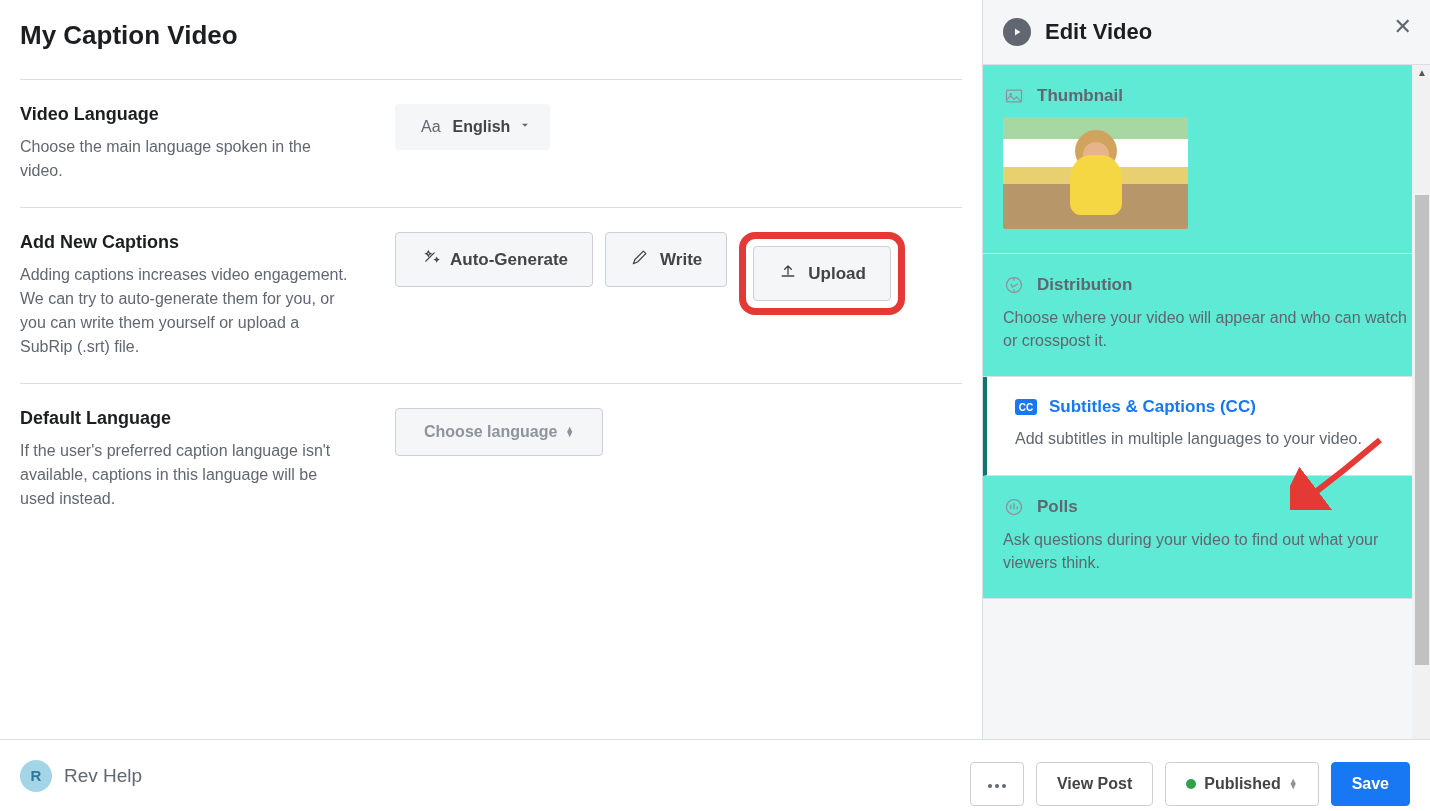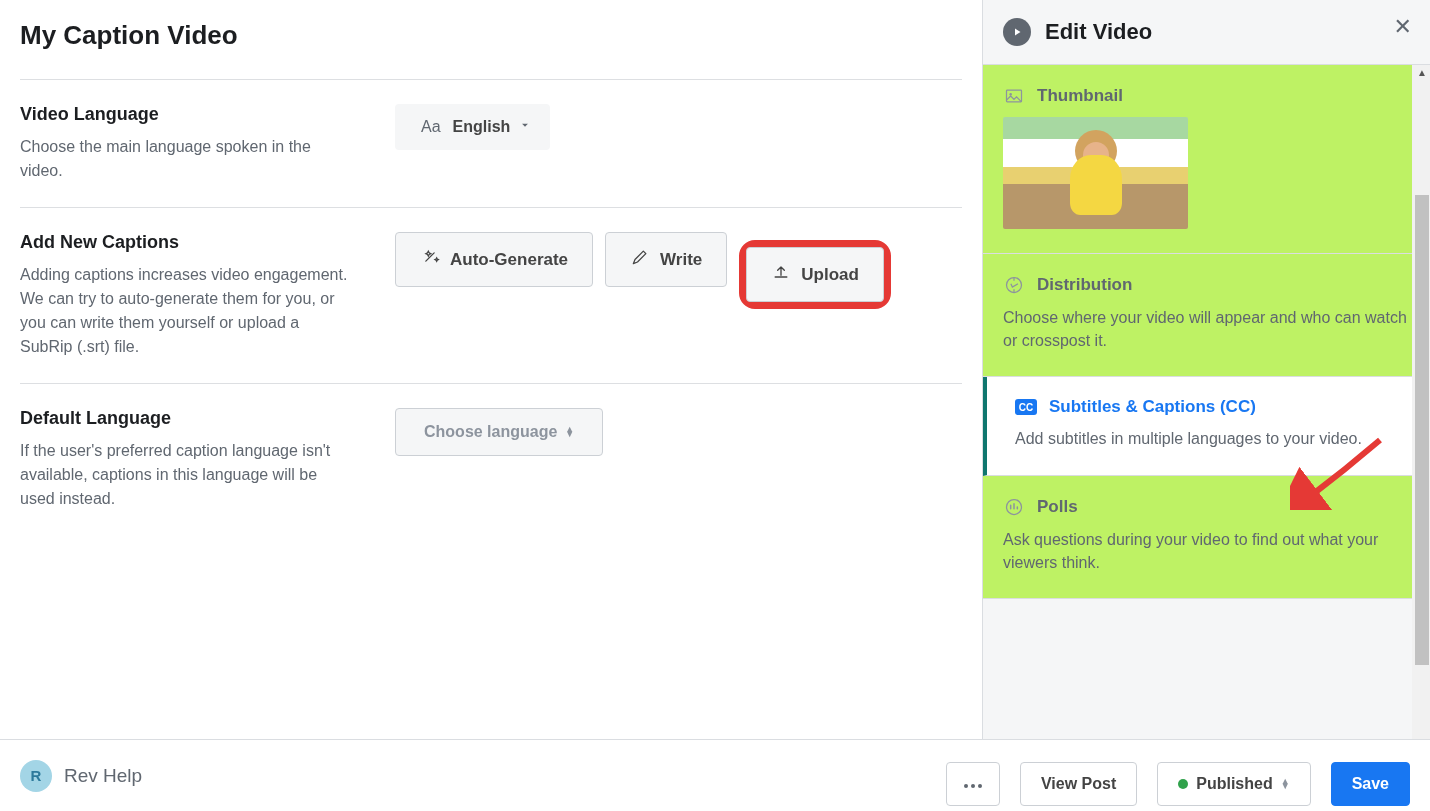--- a/index.html
+++ b/index.html
@@ -12,32 +12,32 @@
 .section-heading { font-size: 18px; font-weight: bold; color: #1c1e21; margin-bottom: 10px; }
 .section-desc { font-size: 16px; line-height: 1.5; color: #606770; }
 .section-right { flex: 1; display: flex; gap: 12px; align-items: flex-start; }
 
 .dropdown-btn { display: inline-flex; align-items: center; gap: 8px; background: #f5f6f7; border: none; border-radius: 4px; padding: 14px 18px; font-size: 16px; font-weight: bold; color: #444; cursor: pointer; }
 .dropdown-btn .aa { font-weight: normal; color: #606770; margin-right: 4px; margin-left: 8px; }
 
 .opt-btn { display: inline-flex; align-items: center; gap: 10px; background: #f5f6f7; border: 1px solid #ccd0d5; border-radius: 4px; padding: 14px 24px; font-size: 17px; font-weight: bold; color: #444; cursor: pointer; }
 .opt-btn svg { width: 20px; height: 20px; }
 
-.highlight-box { border: 7px solid #e53935; border-radius: 16px; background: transparent; margin-top: 8px; }
+.highlight-box { border: 7px solid #e53935; border-radius: 16px; padding: 7px; background: transparent; }
 
 .choose-lang { display: inline-flex; align-items: center; gap: 8px; background: #f5f6f7; border: 1px solid #ccd0d5; border-radius: 4px; padding: 14px 28px; font-size: 16px; font-weight: bold; color: #8d949e; cursor: pointer; }
 
 .sidebar { width: 448px; background: #f5f6f7; border-left: 1px solid #dadde1; display: flex; flex-direction: column; position: relative; }
 .sidebar-header { display: flex; align-items: center; gap: 14px; padding: 18px 20px; border-bottom: 1px solid #dadde1; }
 .play-circle { width: 28px; height: 28px; border-radius: 50%; background: #606770; display: flex; align-items: center; justify-content: center; }
 .sidebar-title { font-size: 22px; font-weight: bold; color: #1c1e21; }
 .close-x { position: absolute; top: 14px; right: 18px; font-size: 22px; color: #606770; cursor: pointer; background: none; border: none; }
 
 .sidebar-body { flex: 1; overflow-y: auto; position: relative; }
-.sb-section { padding: 20px 20px 24px; border-bottom: 1px solid #dadde1; background: #bef264; }
+.sb-section { padding: 20px 20px 24px; border-bottom: 1px solid #dadde1; background: #5eead4; }
 .sb-section.active { background: #fff; border-left: 4px solid #0f766e; padding-left: 28px; }
 .sb-head { display: flex; align-items: center; gap: 12px; margin-bottom: 10px; }
 .sb-icon { width: 22px; height: 22px; display: flex; align-items: center; justify-content: center; color: #606770; }
 .sb-label { font-size: 17px; font-weight: bold; color: #606770; }
 .sb-section.active .sb-label { color: #1877f2; }
 .sb-desc { font-size: 16px; line-height: 1.45; color: #606770; }
 .thumb { width: 185px; height: 112px; border-radius: 2px; background: linear-gradient(180deg,#a7d8a1 0%,#a7d8a1 20%,#fff 20%,#fff 45%,#e8d070 45%,#e8d070 60%,#b7976a 60%); margin-top: 6px; position: relative; overflow:hidden;}
 .thumb::after{content:"";position:absolute;left:50%;top:45%;width:52px;height:60px;background:#f4d742;border-radius:40% 40% 20% 20%;transform:translate(-50%,-20%);}
 .thumb::before{content:"";position:absolute;left:50%;top:22%;width:26px;height:26px;background:#e7b38a;border-radius:50%;transform:translateX(-50%);box-shadow:0 -4px 0 8px #d2a35f;}
 
@@ -45,21 +45,21 @@
 
 .arrow-svg { position: absolute; top: 365px; right: 40px; pointer-events: none; }
 
 .scroll-indicator { position: absolute; right: 0; top: 0; width: 18px; height: 100%; background: #f1f1f1; }
 .scroll-thumb { position: absolute; right: 1px; top: 130px; width: 14px; height: 470px; background: #c1c1c1; border-radius:0; }
 .scroll-arrow{position:absolute;right:3px;font-size:10px;color:#555;}
 
 .footer { position: fixed; bottom: 0; left: 0; right: 0; height: 72px; background: #fff; border-top: 1px solid #dadde1; display: flex; align-items: center; padding: 0 20px; }
 .avatar { width: 32px; height: 32px; border-radius: 50%; background: #a3d5e6; color: #2d7a9c; font-weight: bold; display: flex; align-items: center; justify-content: center; font-size: 15px; margin-right: 12px; }
 .account-name { font-size: 19px; color: #606770; text-align: center; }
-.footer-right { margin-left: auto; display: flex; gap: 20px; align-items: center; margin-top: 17px; }
+.footer-right { margin-left: auto; display: flex; gap: 12px; align-items: center; margin-top: 17px; }
 .btn { background: #fff; border: 1px solid #ccd0d5; border-radius: 4px; padding: 12px 20px; font-size: 16px; font-weight: bold; color: #444; cursor: pointer; display: inline-flex; align-items: center; gap: 8px; }
 .btn.icon-only { padding: 12px 16px; }
 .btn.primary { background: #1877f2; border-color: #1877f2; color: #fff; }
 .dot-green { width: 10px; height: 10px; background: #31a24c; border-radius: 50%; display: inline-block; }
 .sort-icon { display:inline-flex; flex-direction:column; line-height:5px; font-size:9px; color:#8d949e;}
 </style>
 </head>
 <body>
 
 <div class="app">

